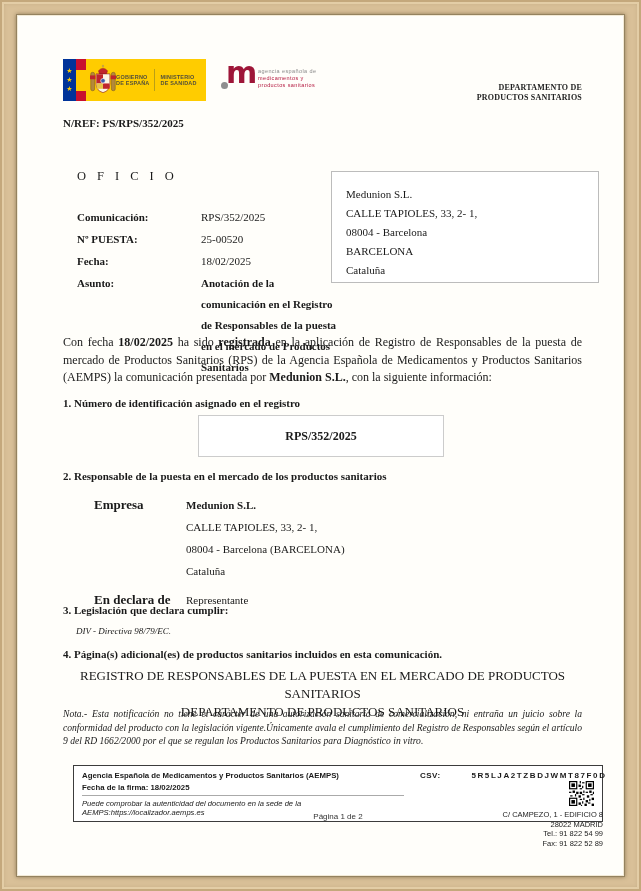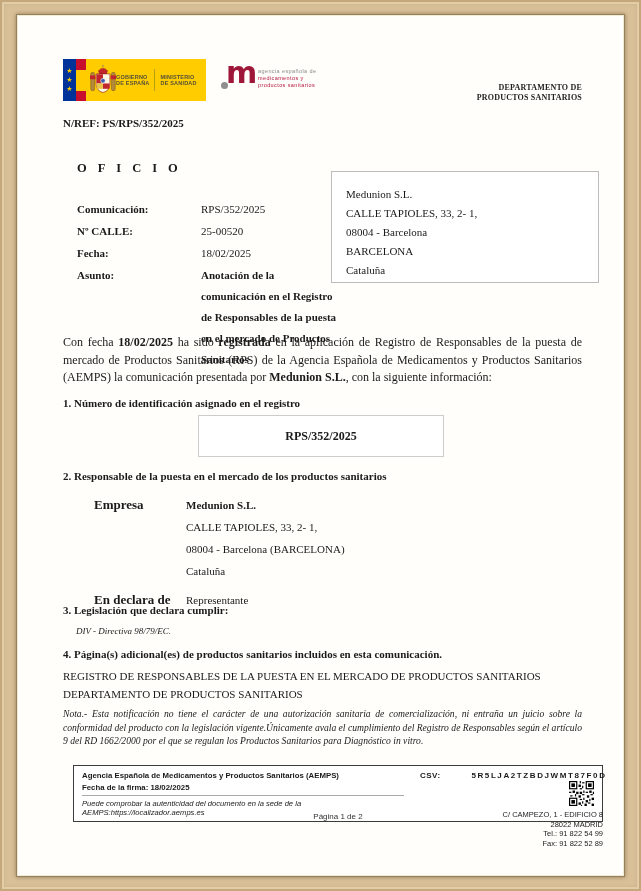--- a/index.html
+++ b/index.html
@@ -36,21 +36,21 @@
   .aemps-logo { display:flex; align-items:center; margin-left:14px; margin-top:4px; }
   .aemps-mwrap { position:relative; width:34px; height:30px; }
   .aemps-m { position:absolute; left:6px; top:-8px; font-family:"DejaVu Sans",sans-serif; font-weight:900; font-size:30px; color:#9e1638; letter-spacing:-2px; }
   .aemps-dot { position:absolute; left:1px; bottom:4px; width:7px; height:7px; border-radius:50%; background:#8f8f8f; }
   .aemps-text { margin-left:4px; font-family:"Liberation Sans","DejaVu Sans",sans-serif; font-size:5.5px; line-height:7px; letter-spacing:.4px; }
   .aemps-text .gray { color:#8a8a8a; }
   .aemps-text .red { color:#b3173e; }
   .department { text-align:right; font-size:8px; font-weight:bold; line-height:10px; letter-spacing:.2px; margin-top:24px; color:#222; }
   .nref { position:absolute; left:46px; top:102px; font-size:11px; font-weight:bold; }
   
-  .oficio-title { font-size:12.5px; font-weight:bold; letter-spacing:11px; }
+  .oficio-title { font-size:12.5px; font-weight:normal; letter-spacing:11px;margin-top:8px; }
   .left-col { position:absolute; left:60px; top:146px; width:262px; }
   .meta { margin-top:22px; }
   .meta-row { display:flex; font-size:11px; line-height:22px;gap:40px; }
   .meta-row .lbl { width:84px; font-weight:bold; flex:none; }
   .meta-row .val { flex:1; }
   .meta-row .val.bold { font-weight:bold; line-height:21px; padding-top:1px; }
   .addr-box { position:absolute; left:314px; top:156px; width:268px; height:112px; border:1px solid #bcbcbc; background:#fff; padding:13px 10px 0 14px; }
   .addr-box div { font-size:11px; line-height:19px; }
   
   .intro { position:absolute; left:46px; right:42px; top:319px; font-size:12px; line-height:17.5px; text-align:justify; }
@@ -61,21 +61,21 @@
   .sec2-body { position:absolute; left:77px; top:479px; width:480px; }
   .sec2-row { display:flex; }
   .sec2-row .lbl { width:92px; flex:none; font-size:13px; font-weight:bold; line-height:22px; }
   .sec2-row .vals div { font-size:11px; line-height:22px; }
   .sec2-row .vals .bold { font-weight:bold; }
   .sec2-row.calidad { margin-top:7px; }
   .sec2-row.calidad .val { font-size:11px; font-weight:normal; line-height:22px; }
   .sec3-head { position:absolute; left:46px; top:589px; font-size:11px; font-weight:bold; }
   .sec3-item { position:absolute; left:59px; top:611px; font-size:9px; font-style:italic; }
   .sec4-head { position:absolute; left:46px; top:633px; font-size:11px; font-weight:bold; }
-  .sec4-lines { position:absolute; left:46px; right:42px; top:652px; text-align:left; font-size:11px; line-height:18px; }
+  .sec4-lines { position:absolute; left:46px; right:42px; top:652px; text-align:center; font-size:13px; line-height:18px; }
   .nota { position:absolute; left:46px; right:42px; top:692px; font-size:9.6px; line-height:13.5px; font-style:italic; text-align:justify; }
   
   .sig-box { position:absolute; left:56px; right:21px; top:750px; border:1.5px solid #3c3c3c; background:#fff; display:flex; font-family:"Liberation Sans","DejaVu Sans",sans-serif; }
   .sig-left { flex:1; padding:5px 8px 4px 8px; }
   .sig-l1 { font-size:7.8px; font-weight:bold; }
   .sig-l2 { font-size:7.8px; font-weight:bold; margin-top:3px; }
   .sig-l3 { font-size:7.6px; font-style:italic; margin-top:3px; border-top:1px solid #aaa; padding-top:3px; }
   .sig-right { width:190px; padding:5px 8px 3px 8px; text-align:right; }
   .csv { font-size:8px; font-weight:bold; letter-spacing:.5px; white-space:nowrap; }
   .csv .csv-val { letter-spacing:1.6px;padding-left:28px; }
@@ -148,21 +148,21 @@
   <div class="nref">N/REF: PS/RPS/352/2025</div>
 
   <div class="left-col">
     <div class="oficio-title">OFICIO</div>
     <div class="meta">
       <div class="meta-row">
         <span class="lbl">Comunicación:</span>
         <span class="val">RPS/352/2025</span>
       </div>
       <div class="meta-row">
-        <span class="lbl">Nº CALLE:</span>
+        <span class="lbl">Nº PUESTA:</span>
         <span class="val">25-00520</span>
       </div>
       <div class="meta-row">
         <span class="lbl">Fecha:</span>
         <span class="val">18/02/2025</span>
       </div>
       <div class="meta-row">
         <span class="lbl">Asunto:</span>
         <span class="val bold">Anotación de la comunicación en el Registro de Responsables de la puesta en el mercado de Productos Sanitarios</span>
       </div>

